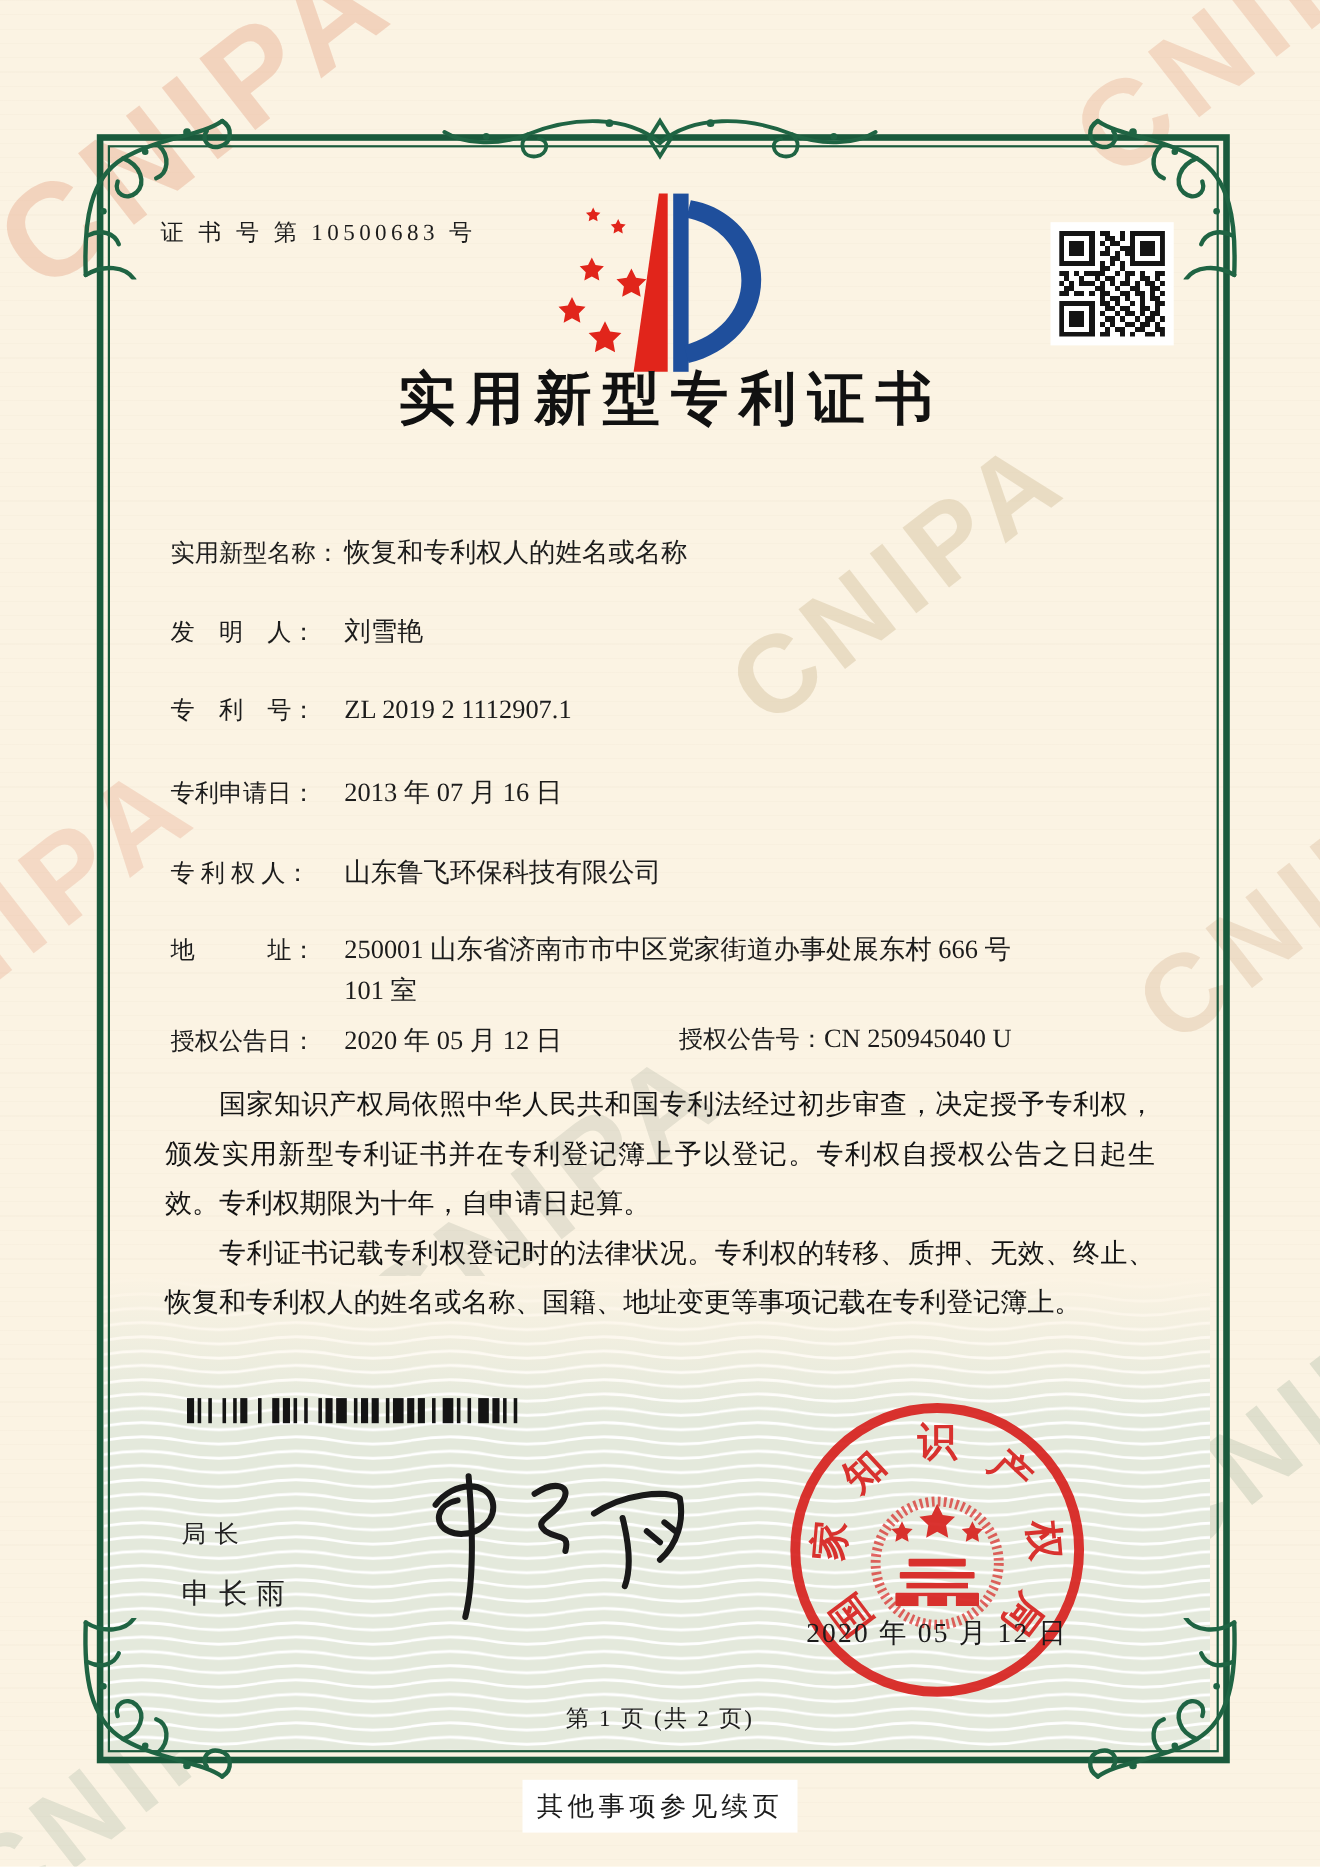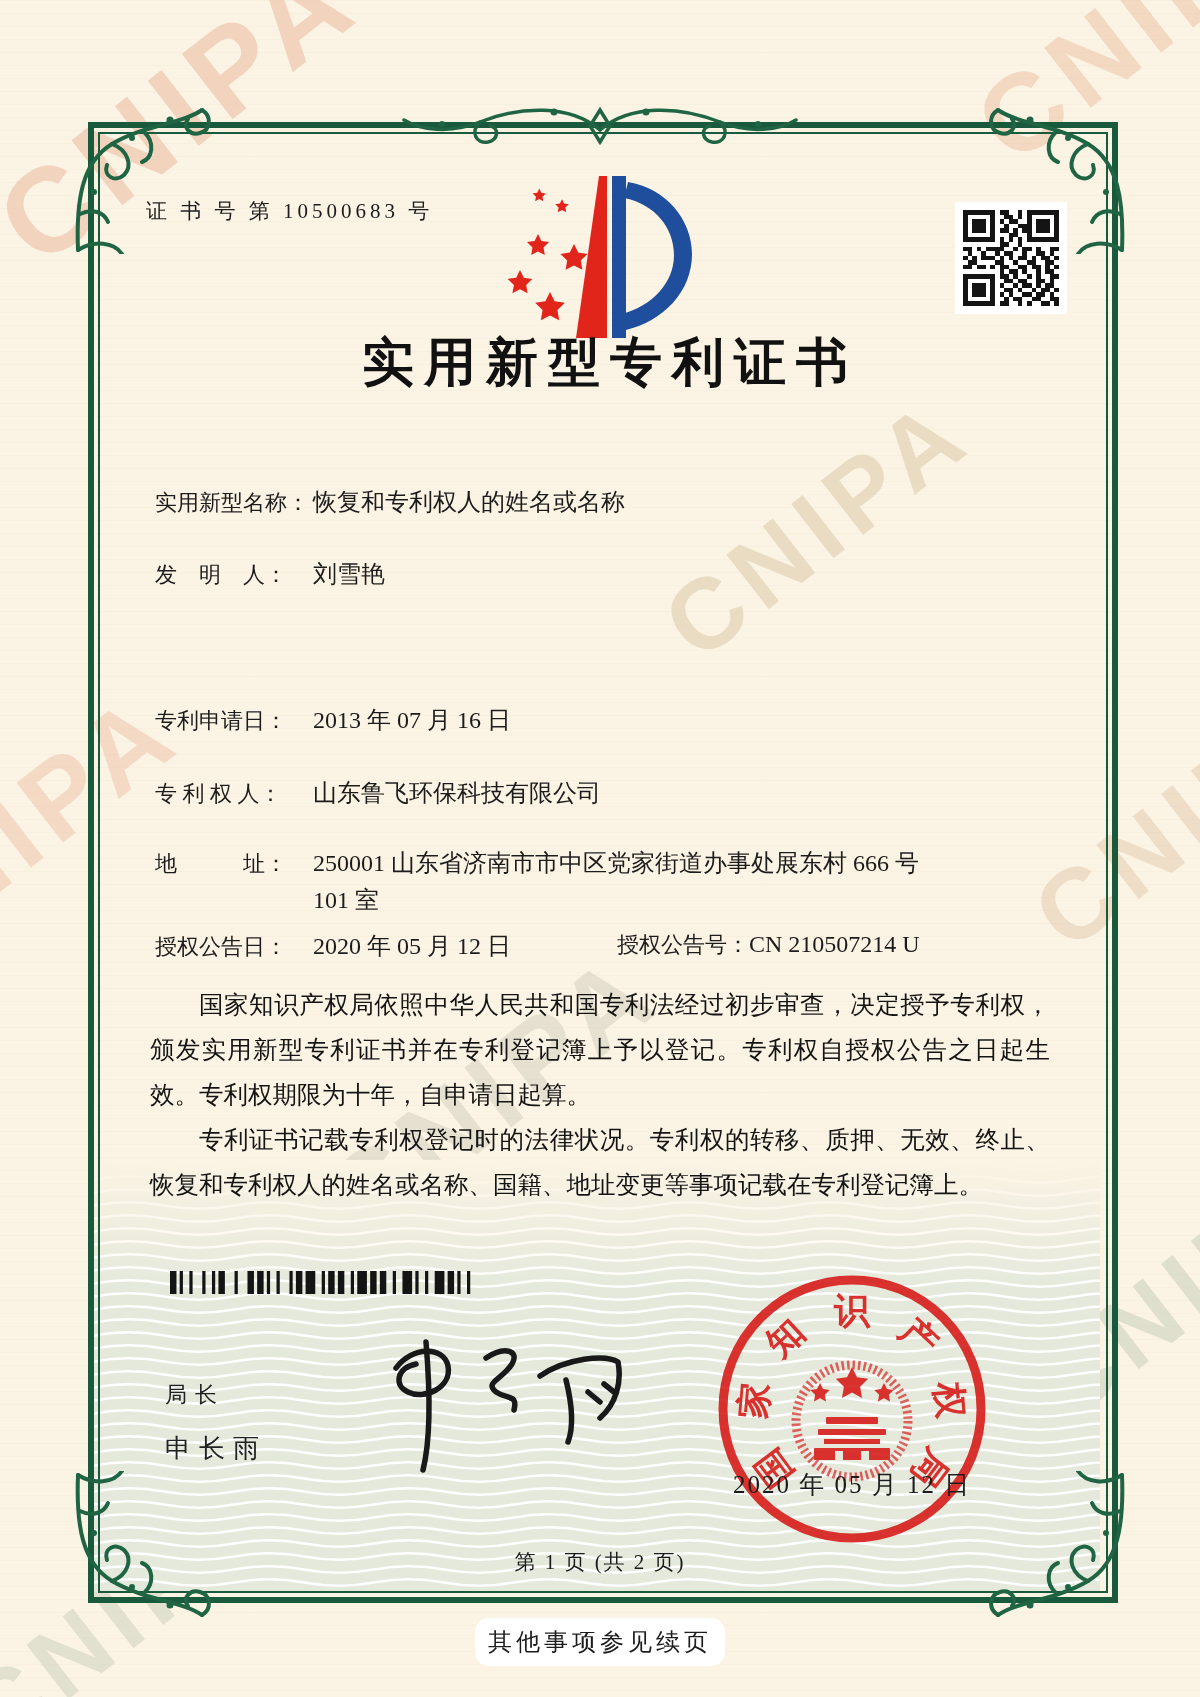--- a/index.html
+++ b/index.html
@@ -59,21 +59,21 @@
         font-family:"Liberation Sans","DejaVu Sans",sans-serif; color:#222;}
   .director-name{left:165px; top:1431px; font-size:26px; letter-spacing:8px;
         font-family:"Liberation Sans","DejaVu Sans",sans-serif; color:#222;}
   .signature{left:368px; top:1338px;}
   .seal{left:714px; top:1271px; opacity:.92;}
   .seal-date{left:702px; top:1468px; width:300px; text-align:center; font-size:25px;
              letter-spacing:2px; color:#1b1b1b;}
   .page-info{left:0; right:0; top:1548px; text-align:center; font-size:21px; letter-spacing:2px;}
   .footer-note{left:0; right:0; top:1618px; text-align:center;}
   .footer-note span{display:inline-block; background:#ffffff; padding:8px 13px; font-size:24px;
-             letter-spacing:4px;border-radius:14px;}
+             letter-spacing:4px;}
 </style>
 </head>
 <body>
 
 <div class="page">
 
   <svg width="0" height="0" style="position:absolute" aria-hidden="true">
     <defs>
       <symbol id="flourish" viewBox="0 0 150 150">
         <g fill="none" stroke="currentColor" stroke-width="4" stroke-linecap="round">
@@ -407,33 +407,36 @@
     </div>
 
   <div class="abs title">实用新型专利证书</div>
 
   <div class="frow" style="top:486px">
     <span class="flabel">实用新型名称：</span><span class="fvalue">恢复和专利权人的姓名或名称</span>
   </div>
   <div class="frow" style="top:558px">
     <span class="flabel">发　明　人：</span><span class="fvalue">刘雪艳</span>
   </div>
+  <div class="frow" style="top:631px">
+    <span class="flabel">专　利　号：</span><span class="fvalue">ZL 2019 2 1112907.1</span>
+  </div>
   <div class="frow" style="top:704px">
     <span class="flabel">专利申请日：</span><span class="fvalue">2013 年 07 月 16 日</span>
   </div>
   <div class="frow" style="top:777px">
     <span class="flabel">专 利 权 人：</span><span class="fvalue">山东鲁飞环保科技有限公司</span>
   </div>
   <div class="frow" style="top:847px">
     <span class="flabel">地　　　址：</span><span class="fvalue">250001 山东省济南市市中区党家街道办事处展东村 666 号</span>
   </div>
   <div class="abs addr2" style="top:884px">101 室</div>
   <div class="frow" style="top:930px">
     <span class="flabel">授权公告日：</span><span class="fvalue">2020 年 05 月 12 日</span>
-    <span class="grant2"><span class="flabel" style="width:auto">授权公告号：</span><span class="fvalue">CN 210507214 U</span></span>
+    <span class="grant2"><span class="flabel" style="width:auto">授权公告号：</span><span class="fvalue">CN 250945040 U</span></span>
   </div>
 
   <div class="abs bodytext">
     <p>国家知识产权局依照中华人民共和国专利法经过初步审查，决定授予专利权，颁发实用新型专利证书并在专利登记簿上予以登记。专利权自授权公告之日起生效。专利权期限为十年，自申请日起算。</p>
     <p>专利证书记载专利权登记时的法律状况。专利权的转移、质押、无效、终止、恢复和专利权人的姓名或名称、国籍、地址变更等事项记载在专利登记簿上。</p>
   </div>
 
   <div class="abs barcode"><svg width="302" height="23" viewBox="0 0 145 23" preserveAspectRatio="none">
         <rect x="0" y="0" width="3.1" height="23" fill="#141414"></rect>
         <rect x="4.65" y="0" width="1.55" height="23" fill="#141414"></rect>

